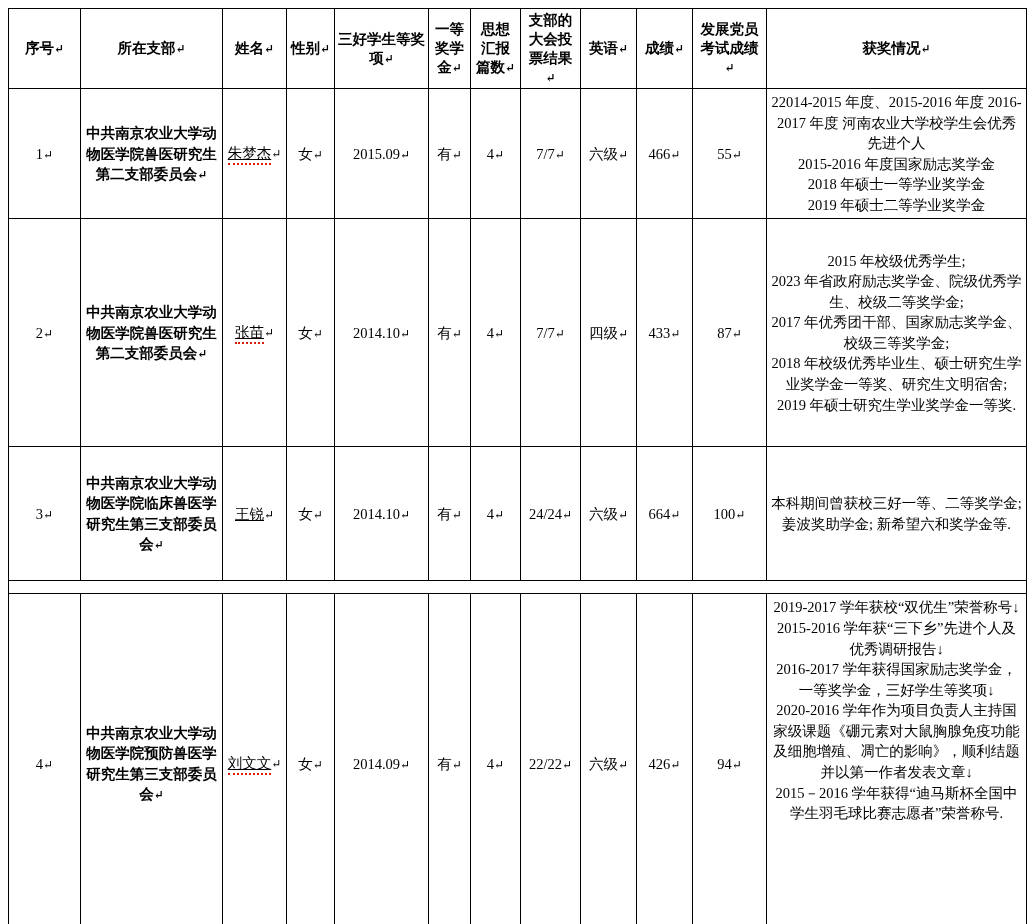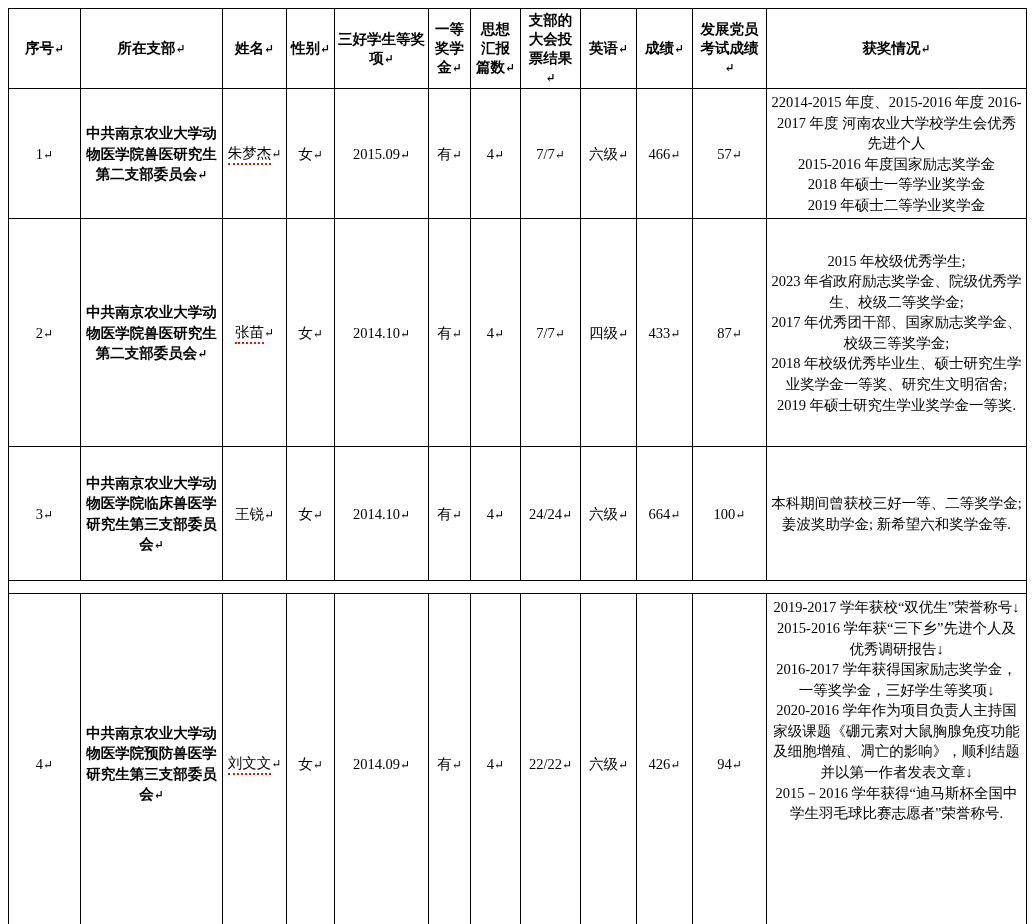--- a/index.html
+++ b/index.html
@@ -69,20 +69,21 @@
     line-height: 1.42;
     padding-left: 4px;
     padding-right: 4px;
   }
   td.awards-cell.top-align {
     vertical-align: top;
     padding-top: 3px;
   }
   .nm {
     display: inline-block;
+    text-decoration: underline;
   }
   .spell-red {
     border-bottom: 2px dotted #d81e06;
     padding-bottom: 0px;
   }
   .pilcrow {
     font-size: 12px;
     color: #000;
   }
   .row-gap td {
@@ -136,21 +137,21 @@
         <td><span>1</span><span class="pilcrow">↵</span></td>
         <td class="branch-cell"><span>中共南京农业大学动物医学院兽医研究生第二支部委员会</span><span class="pilcrow">↵</span></td>
         <td><span class="nm spell-red">朱梦杰</span><span class="pilcrow">↵</span></td>
         <td><span>女</span><span class="pilcrow">↵</span></td>
         <td><span>2015.09</span><span class="pilcrow">↵</span></td>
         <td><span>有</span><span class="pilcrow">↵</span></td>
         <td><span>4</span><span class="pilcrow">↵</span></td>
         <td><span>7/7</span><span class="pilcrow">↵</span></td>
         <td><span>六级</span><span class="pilcrow">↵</span></td>
         <td><span>466</span><span class="pilcrow">↵</span></td>
-        <td><span>57</span><span class="pilcrow">↵</span></td>
+        <td><span>55</span><span class="pilcrow">↵</span></td>
         <td class="awards-cell">
           <span class="awards-line">22014-2015 年度、2015-2016 年度 2016-2017 年度 河南农业大学校学生会优秀先进个人</span>
           <span class="awards-line">2015-2016 年度国家励志奖学金</span>
           <span class="awards-line">2018 年硕士一等学业奖学金</span>
           <span class="awards-line">2019 年硕士二等学业奖学金</span>
         </td>
       </tr>
 
       <tr style="height:228px;">
         <td><span>2</span><span class="pilcrow">↵</span></td>

